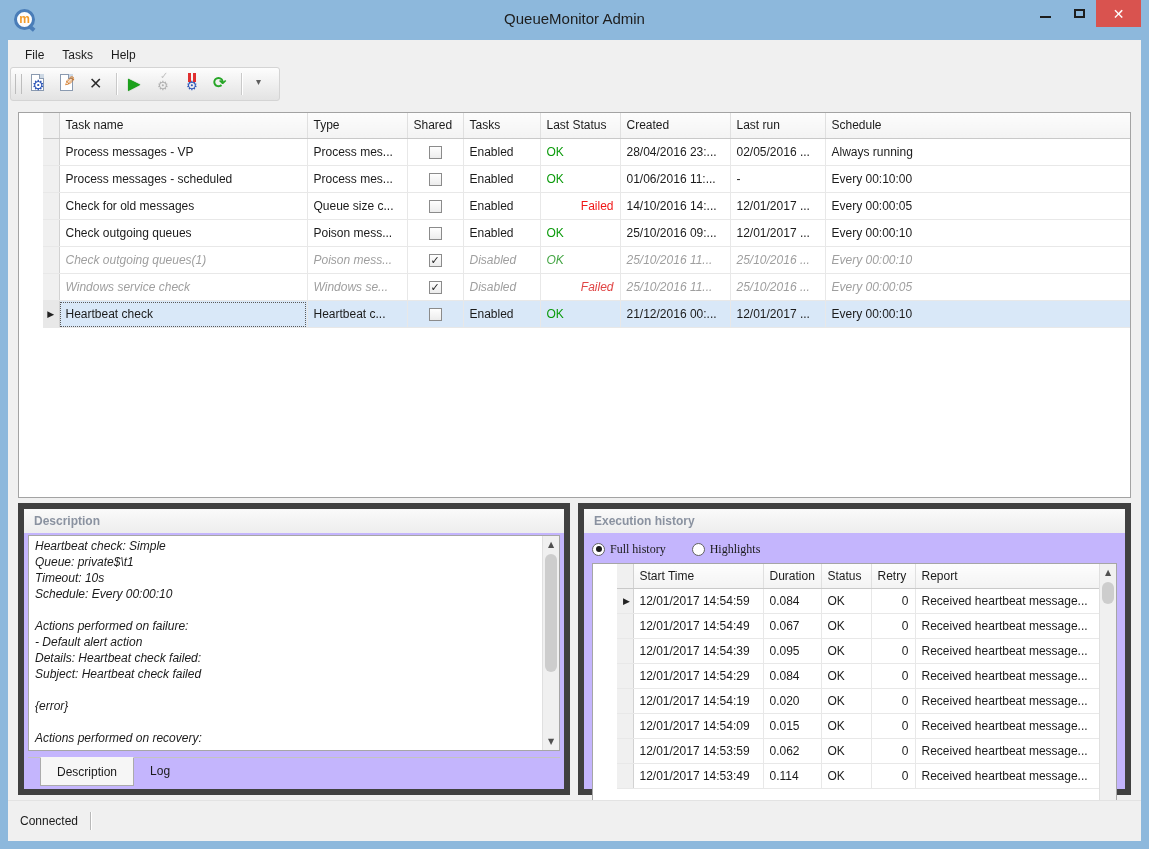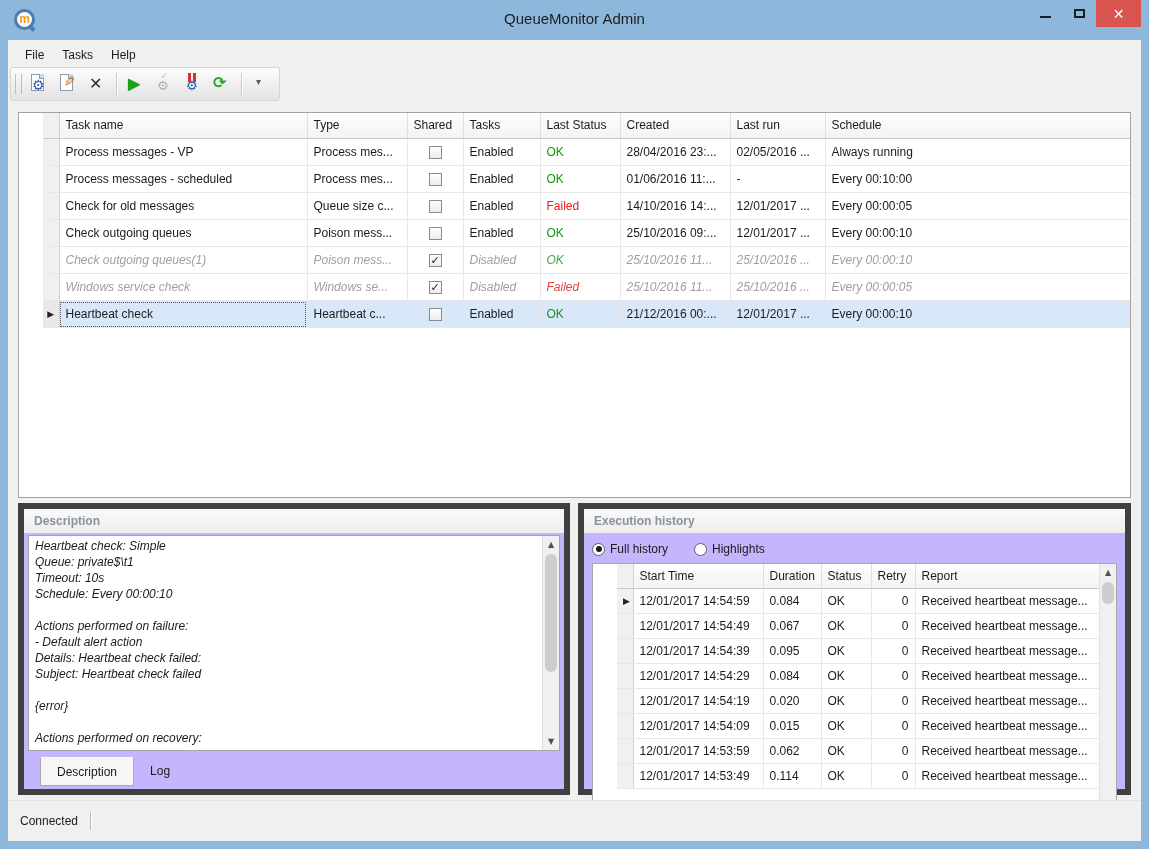--- a/index.html
+++ b/index.html
@@ -72,21 +72,21 @@
     padding:5px 6px 6px 6px; border-right:1px solid #e0e0e0; border-bottom:1px solid #c9c9c9; color:#1b1b1b;
     white-space:nowrap; overflow:hidden; }
   table.grid td { padding:5px 6px; border-right:1px solid #e8e8e8; border-bottom:1px solid #e8e8e8;
     white-space:nowrap; overflow:hidden; height:27px; }
   table.grid td.selcol, table.grid th.selcol { background:#f0f0f0; border-right:1px solid #d2d2d2;
     text-align:center; padding:2px; font-size:9px; color:#222; }
   .task-grid-wrap tr.selected td { background:#d9e8f8; }
   .task-grid-wrap tr.selected td.selcol { background:#e8e8e8; }
   tr.disabled td { color:#9f9f9f; font-style:italic; }
   td.status-ok { color:#0c9b0c; }
-  td.status-failed { color:#f01818; }
+  td.status-failed { color:#f01818;text-align:right; }
   tr.disabled td.status-ok { color:#44a544; }
   tr.disabled td.status-failed { color:#e04545; }
   td.focus-cell { outline:1px dotted #5a5a5a; outline-offset:-2px; }
   .cb { width:13px; height:13px; margin:0 auto; border:1px solid #8b8b8b;
     background:linear-gradient(#fefefe,#ececec); text-align:center; line-height:11px;
     font-size:11px; font-weight:bold; color:#222; font-family:"DejaVu Sans", sans-serif; }
 
   
   .panel { position:absolute; top:463px; height:292px; border:6px solid #404040; background:#c4b5fd; }
   .panel-title { height:24px; padding:5px 0 0 10px; font-weight:bold; color:#8a92a0;
@@ -106,21 +106,21 @@
   .vscroll .up { top:0; }
   .vscroll .down { bottom:0; }
   .vscroll .thumb { position:absolute; left:2px; width:12px; background:#cdcdcd; border-radius:6px; }
 
   .desc-tabstrip { position:absolute; left:4px; right:4px; top:248px; height:32px;
     border-top:1px solid #c3c3c3; display:flex; align-items:flex-start; padding-left:12px; }
   .tab { padding:6px 16px; color:#1b1b1b; }
   .tab.active { background:#f6f6f6; border:1px solid #ababab; border-top:1px solid #f6f6f6;
     margin-top:-1px; padding-top:7px; }
 
-  .exec-radios { position:absolute; left:8px; top:28px; height:24px; display:flex; gap:26px; align-items:center; }
+  .exec-radios { position:absolute; left:8px; top:28px; height:24px; display:flex; gap:26px; align-items:center;font-family:Liberation Serif, serif; }
   .radio-item { display:flex; align-items:center; gap:5px; }
   .radio-circle { width:13px; height:13px; border:1px solid #616161; border-radius:50%; background:#fff;
     display:flex; align-items:center; justify-content:center; }
   .radio-circle .dot { width:6px; height:6px; border-radius:50%; background:#1b1b1b; }
 
   .exec-table-wrap { position:absolute; left:8px; right:8px; top:54px; height:270px;
     background:#fff; border:1px solid #a6a6a6; overflow:hidden; }
   .exec-table-inner { position:absolute; left:0; top:0; right:17px; bottom:0; }
   .exec-table-wrap table.grid td { height:25px; padding:4px 6px; }
   .exec-table-wrap table.grid th { padding:5px 6px; }

